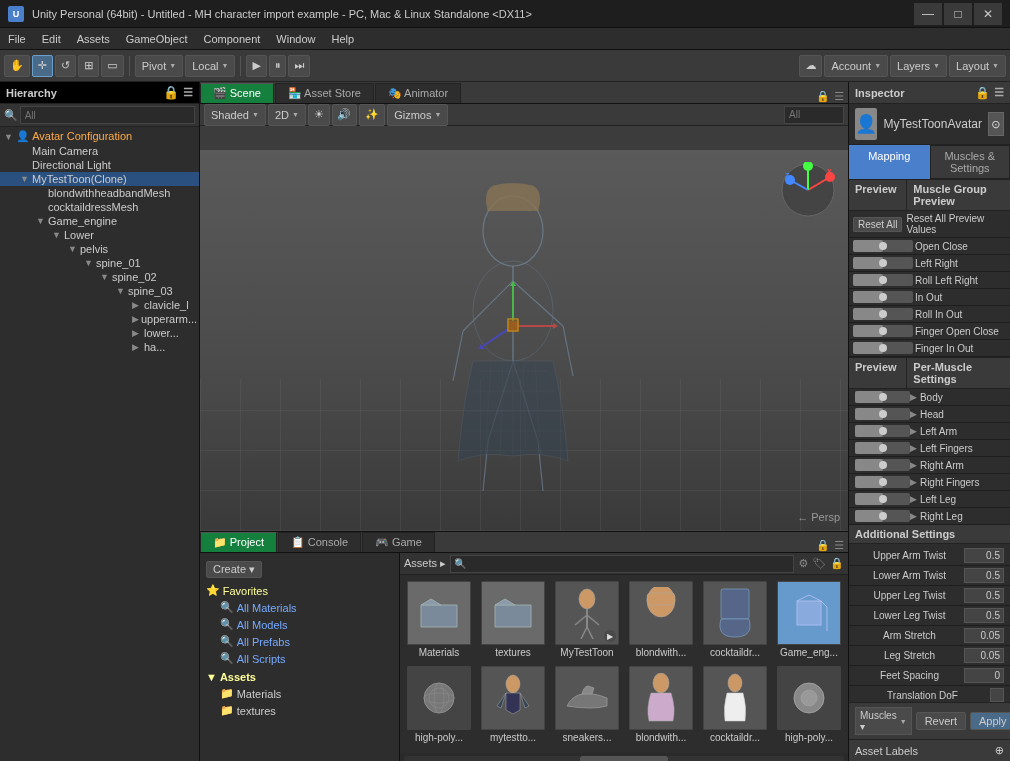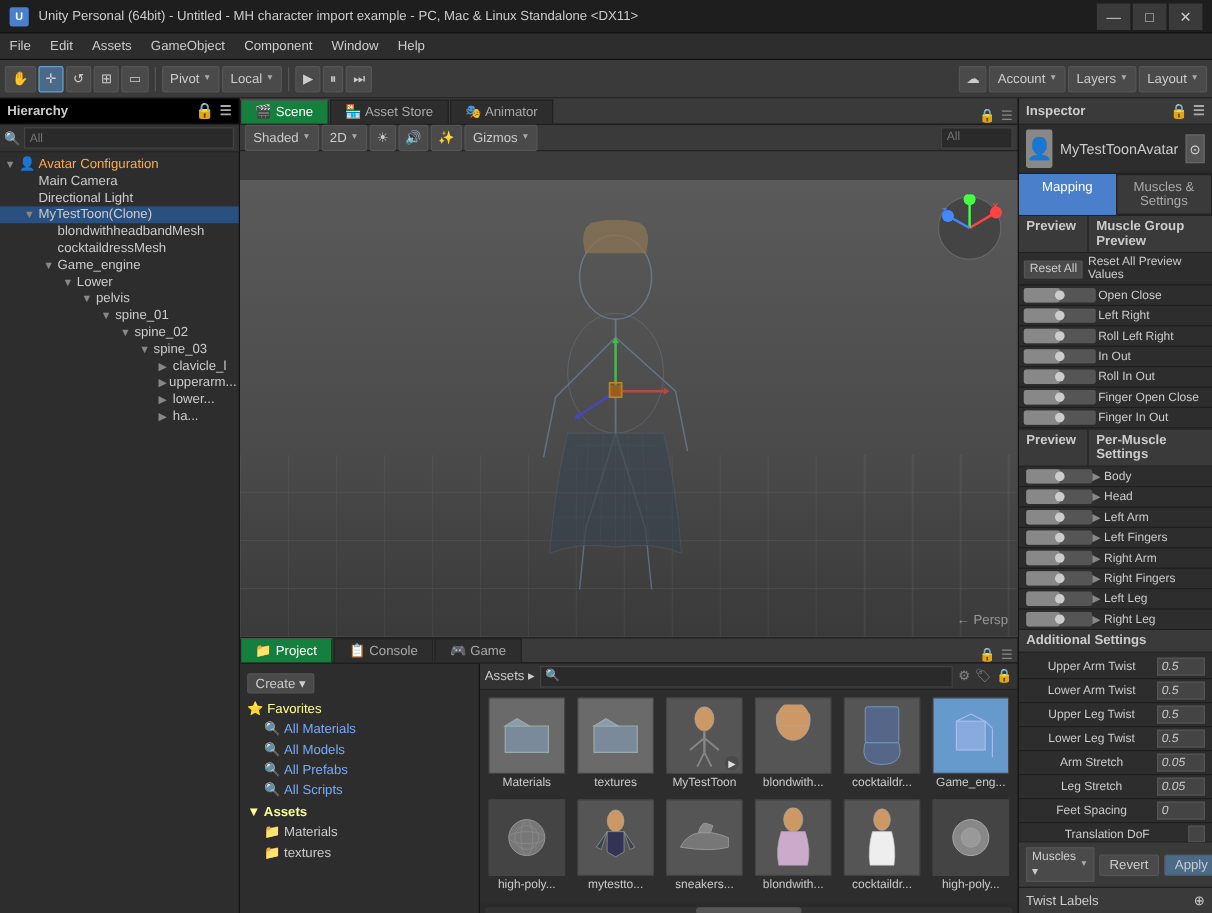--- a/index.html
+++ b/index.html
@@ -83,21 +83,21 @@
     .preview-label { flex: 1; font-size: 10px; color: #ccc; padding-left: 2px; }
     .slider-container { width: 60px; height: 12px; background: #555; border-radius: 2px; position: relative; }
     .slider-fill { height: 100%; background: #888; border-radius: 2px; width: 50%; }
     .slider-thumb { position: absolute; top: 50%; transform: translateY(-50%); left: 50%; width: 8px; height: 8px; background: #ccc; border-radius: 50%; margin-left: -4px; }
     .reset-all-btn { background: #4a4a4a; border: 1px solid #555; color: #ccc; padding: 1px 4px; cursor: pointer; font-size: 10px; border-radius: 1px; }
     .per-muscle-row { display: flex; align-items: center; padding: 2px 6px; border-bottom: 1px solid #1e1e1e; cursor: pointer; }
     .per-muscle-arrow { color: #888; font-size: 9px; margin-right: 3px; }
     .additional-settings { padding: 2px 0; }
     .setting-row { display: flex; align-items: center; padding: 2px 6px; border-bottom: 1px solid #1e1e1e; }
     .setting-label { flex: 1; font-size: 10px; color: #ccc; text-align: center; }
-    .setting-value { width: 40px; background: #444; border: 1px solid #555; color: #ccc; font-size: 10px; padding: 1px 3px; text-align: left; font-style: italic; }
+    .setting-value { width: 40px; background: #444; border: 1px solid #555; color: #ccc; font-size: 10px; padding: 1px 3px; text-align: right; }
     .setting-checkbox { width: 14px; height: 14px; background: #444; border: 1px solid #555; display: flex; align-items: center; justify-content: center; }
     #inspector-footer { background: #3a3a3a; padding: 4px 6px; border-top: 1px solid #222; display: flex; align-items: center; gap: 4px; }
     .muscles-dropdown { flex: 1; background: #4a4a4a; border: 1px solid #555; color: #ccc; padding: 2px 4px; font-size: 10px; display: flex; align-items: center; gap: 3px; cursor: pointer; }
     .muscles-dropdown::after { content: '▼'; font-size: 7px; color: #aaa; }
     .footer-btn { background: #4a4a4a; border: 1px solid #555; color: #ccc; padding: 2px 8px; cursor: pointer; font-size: 11px; border-radius: 2px; }
     .footer-btn.apply { background: #4a6a8a; }
     .asset-labels-bar { background: #3a3a3a; height: 22px; display: flex; align-items: center; padding: 0 6px; font-size: 11px; color: #ccc; border-top: 1px solid #222; }
 
     
     ::-webkit-scrollbar { width: 8px; height: 8px; }
@@ -713,19 +713,19 @@
     </div>
 
     <div id="inspector-footer">
       <div class="muscles-dropdown">Muscles ▾</div>
       <button class="footer-btn">Revert</button>
       <button class="footer-btn apply">Apply</button>
 
     </div>
 
     <div class="asset-labels-bar">
-      <span>Twist Labels</span>
+      <span>Asset Labels</span>
       <span style="margin-left:auto; cursor:pointer;">⊕</span>
     </div>
 
   </div>
 
 </div>
 
 </body></html>

